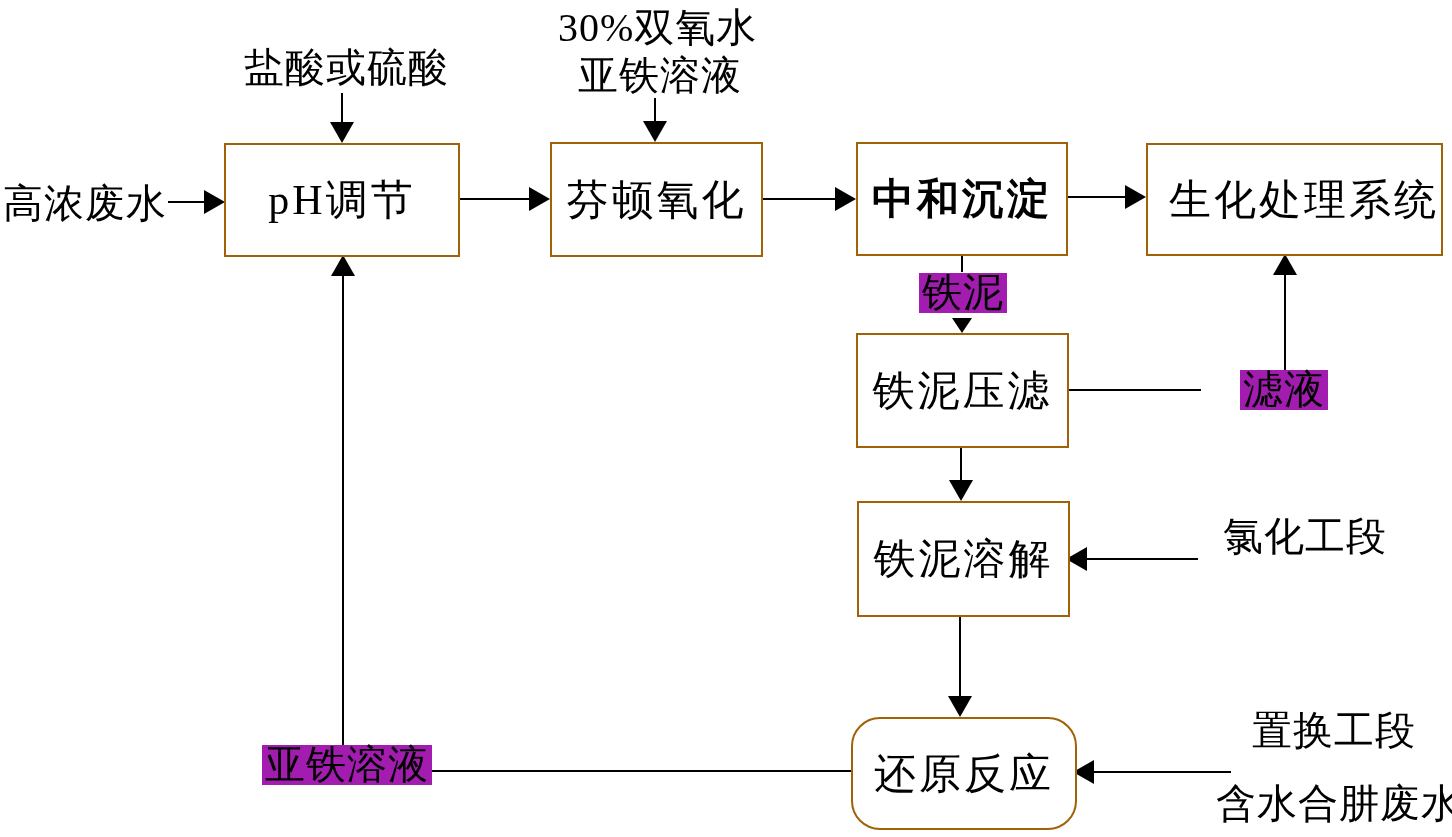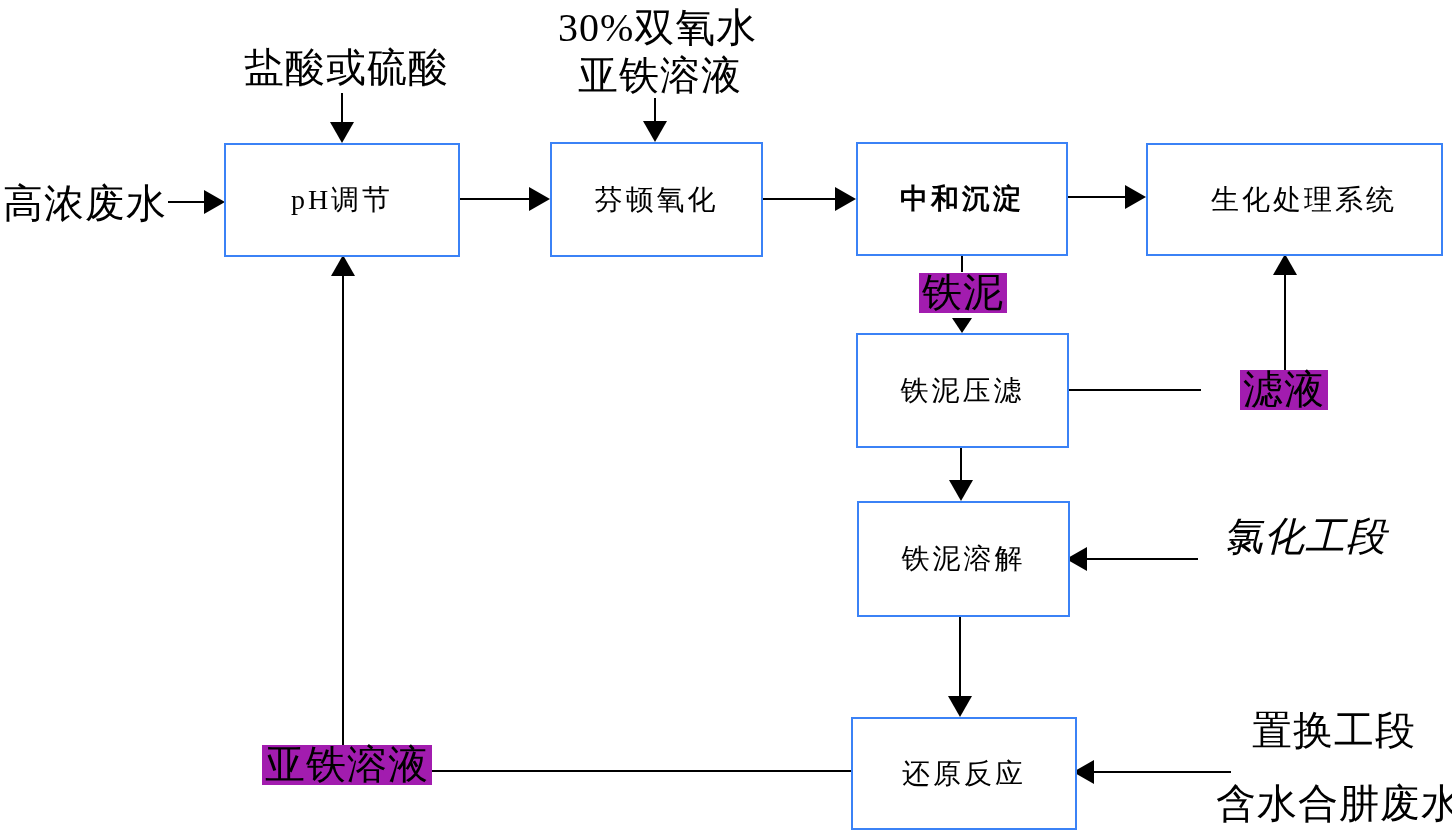--- a/index.html
+++ b/index.html
@@ -7,24 +7,24 @@
   #stage{
     position:relative;
     width:1452px;height:837px;
     background:#ffffff;
     font-family:"Liberation Serif","DejaVu Serif",serif;
     color:#000;
     overflow:hidden;
   }
   .box{
     position:absolute;
-    border:2px solid #3b82f6;
+    border:2px solid #a16207;
     background:#ffffff;
     display:flex;align-items:center;justify-content:center;
-    font-size:28px;
+    font-size:42px;
     letter-spacing:3px;
     white-space:nowrap;
     z-index:3;
   }
   .lbl{
     position:absolute;
     font-size:40px;
     letter-spacing:1px;
     white-space:nowrap;
     line-height:1.0;
@@ -63,36 +63,36 @@
   </div>
 
   <div class="box" style="left:856px;top:333px;width:209px;height:111px;">
     <span>铁泥压滤</span>
   </div>
 
   <div class="box" style="left:857px;top:501px;width:209px;height:112px;">
     <span>铁泥溶解</span>
   </div>
 
-  <div class="box" style="left:851px;top:717px;width:222px;height:109px;">
+  <div class="box" style="left:851px;top:717px;width:222px;height:109px;border-radius:29px;">
     <span>还原反应</span>
   </div>
 
   <div class="lbl" style="left:3px;top:184px;">高浓废水</div>
 
   <div class="lbl" style="left:244px;top:48px;">盐酸或硫酸</div>
 
   <div class="lbl" style="left:558px;top:8px;">30%双氧水</div>
   <div class="lbl" style="left:578px;top:56px;">亚铁溶液</div>
 
   <div class="lbl online" style="left:919px;top:273px;">铁泥</div>
 
   <div class="lbl online" style="left:1240px;top:370px;text-align:right;">滤液</div>
 
-  <div class="lbl" style="left:1223px;top:517px;font-style:italic;">氯化工段</div>
+  <div class="lbl" style="left:1223px;top:517px;">氯化工段</div>
 
   <div class="lbl" style="left:1252px;top:711px;">置换工段</div>
   <div class="lbl" style="left:1216px;top:784px;">含水合肼废水</div>
 
   <div class="lbl online" style="left:262px;top:745px;">亚铁溶液</div>
 
   <div class="hline" style="left:168px;top:201px;width:38px;"></div>
   <div class="arrow right" style="left:204px;top:190px;"></div>
 
   <div class="vline" style="left:341px;top:93px;height:32px;"></div>

